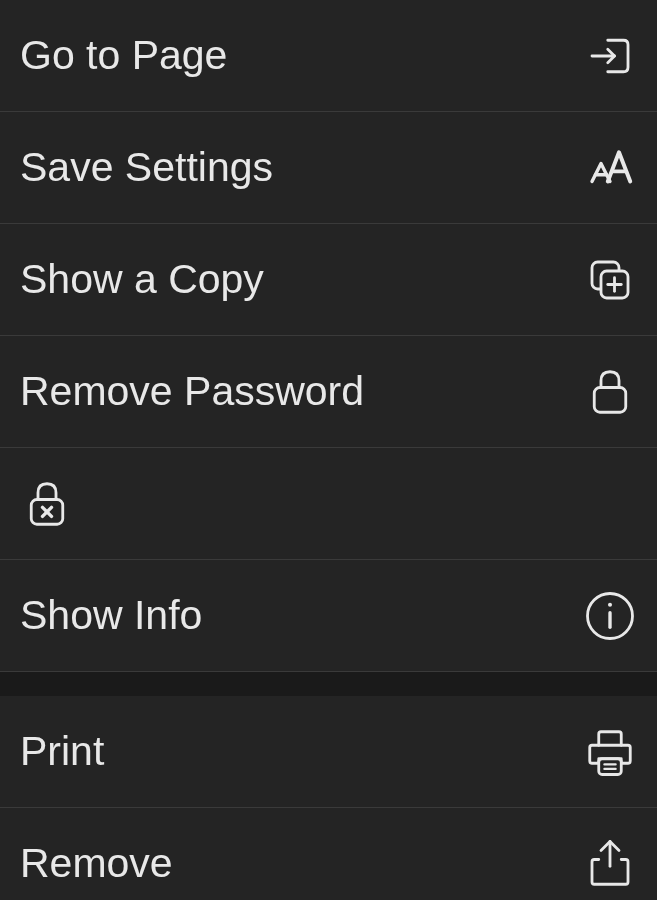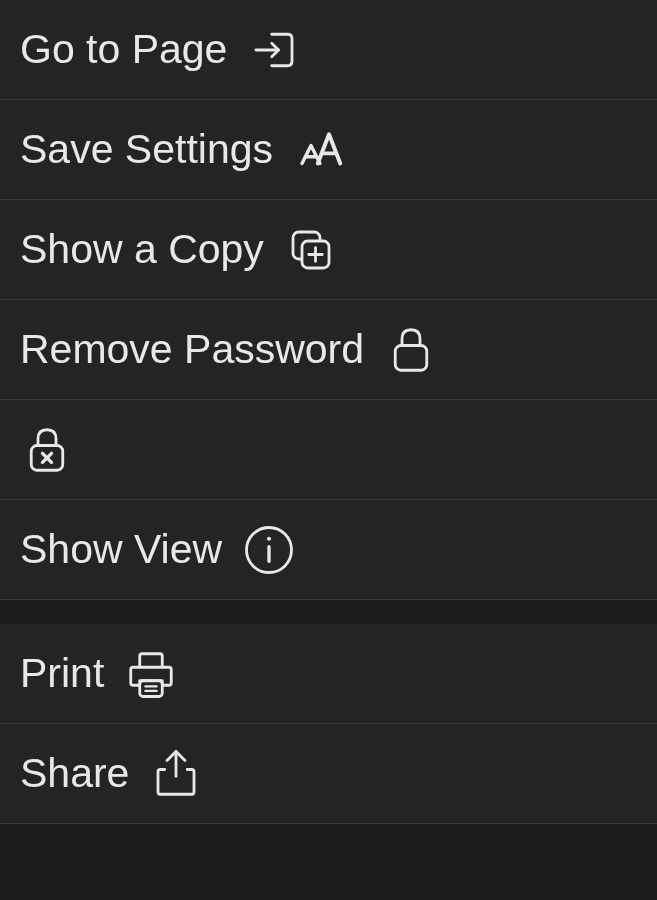--- a/index.html
+++ b/index.html
@@ -15,23 +15,23 @@
       overflow: hidden;
     }
     .menu {
       display: flex;
       flex-direction: column;
       width: 100%;
     }
     .menu-item {
       display: flex;
       align-items: center;
-      justify-content: flex-start;
+      justify-content: space-between;
       padding: 0 20px;
-      height: 100px;
+      height: 112px;
       background-color: #242424;
       border-bottom: 1px solid #3a3a3a;
       cursor: pointer;
       gap: 20px;
     }
     .menu-item:first-child {
       border-top: none;
     }
     .menu-label {
       color: #e8e8e8;
@@ -116,21 +116,21 @@
       <svg viewBox="0 0 48 48">
         <rect x="10" y="20" width="28" height="22" rx="5" ry="5"></rect>
         <path d="M16 20 L16 14 Q16 6 24 6 Q32 6 32 14 L32 20"></path>
         <path d="M20 27 L28 35" stroke-width="3"></path>
         <path d="M28 27 L20 35" stroke-width="3"></path>
       </svg>
     </span>
   </div>
 
   <div class="menu-item">
-    <span class="menu-label">Show View</span>
+    <span class="menu-label">Show Info</span>
     <span class="menu-icon">
       <svg viewBox="0 0 48 48">
         <circle cx="24" cy="24" r="20"></circle>
         <circle cx="24" cy="14" r="1.8" fill="#e8e8e8" stroke="none"></circle>
         <path d="M24 21 L24 34" stroke-width="3"></path>
       </svg>
     </span>
   </div>
 
   <div class="separator"></div>
@@ -142,21 +142,21 @@
         <path d="M14 18 L14 8 Q14 6 16 6 L32 6 Q34 6 34 8 L34 18"></path>
         <path d="M8 18 L40 18 Q42 18 42 20 L42 32 Q42 34 40 34 L34 34 L34 30 L14 30 L14 34 L8 34 Q6 34 6 32 L6 20 Q6 18 8 18 Z"></path>
         <rect x="14" y="30" width="20" height="14" rx="3" ry="3" fill="#242424"></rect>
         <path d="M19 35 L29 35" stroke-width="2"></path>
         <path d="M19 39 L29 39" stroke-width="2"></path>
       </svg>
     </span>
   </div>
 
   <div class="menu-item">
-    <span class="menu-label">Share</span>
+    <span class="menu-label">Remove</span>
     <span class="menu-icon">
       <svg viewBox="0 0 48 48">
         <path d="M24 4 L24 26"></path>
         <path d="M16 12 L24 4 L32 12"></path>
         <path d="M14 20 L10 20 Q8 20 8 22 L8 40 Q8 42 10 42 L38 42 Q40 42 40 40 L40 22 Q40 20 38 20 L34 20"></path>
       </svg>
     </span>
   </div>
 
 </div>

